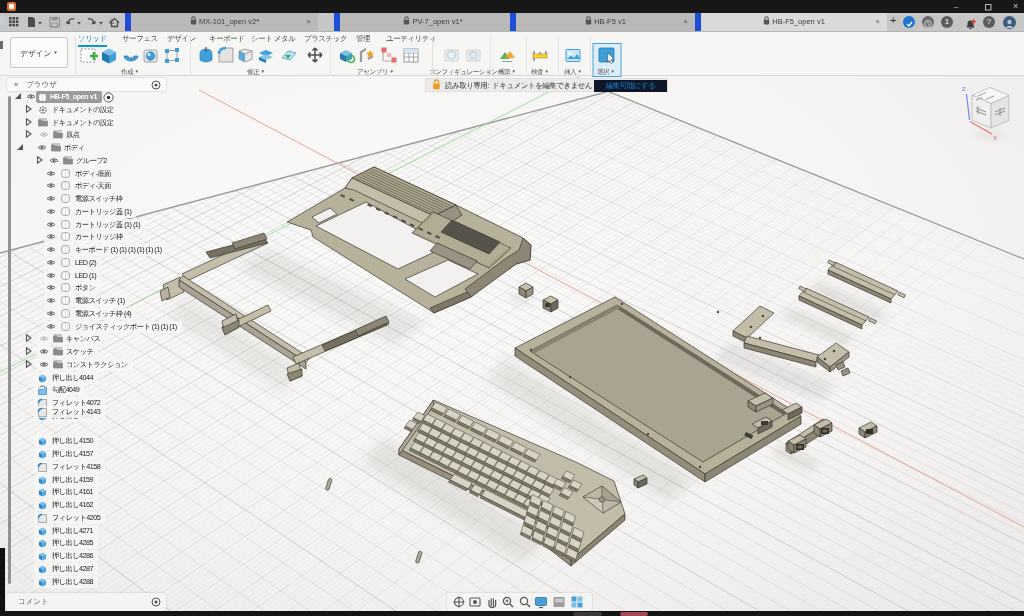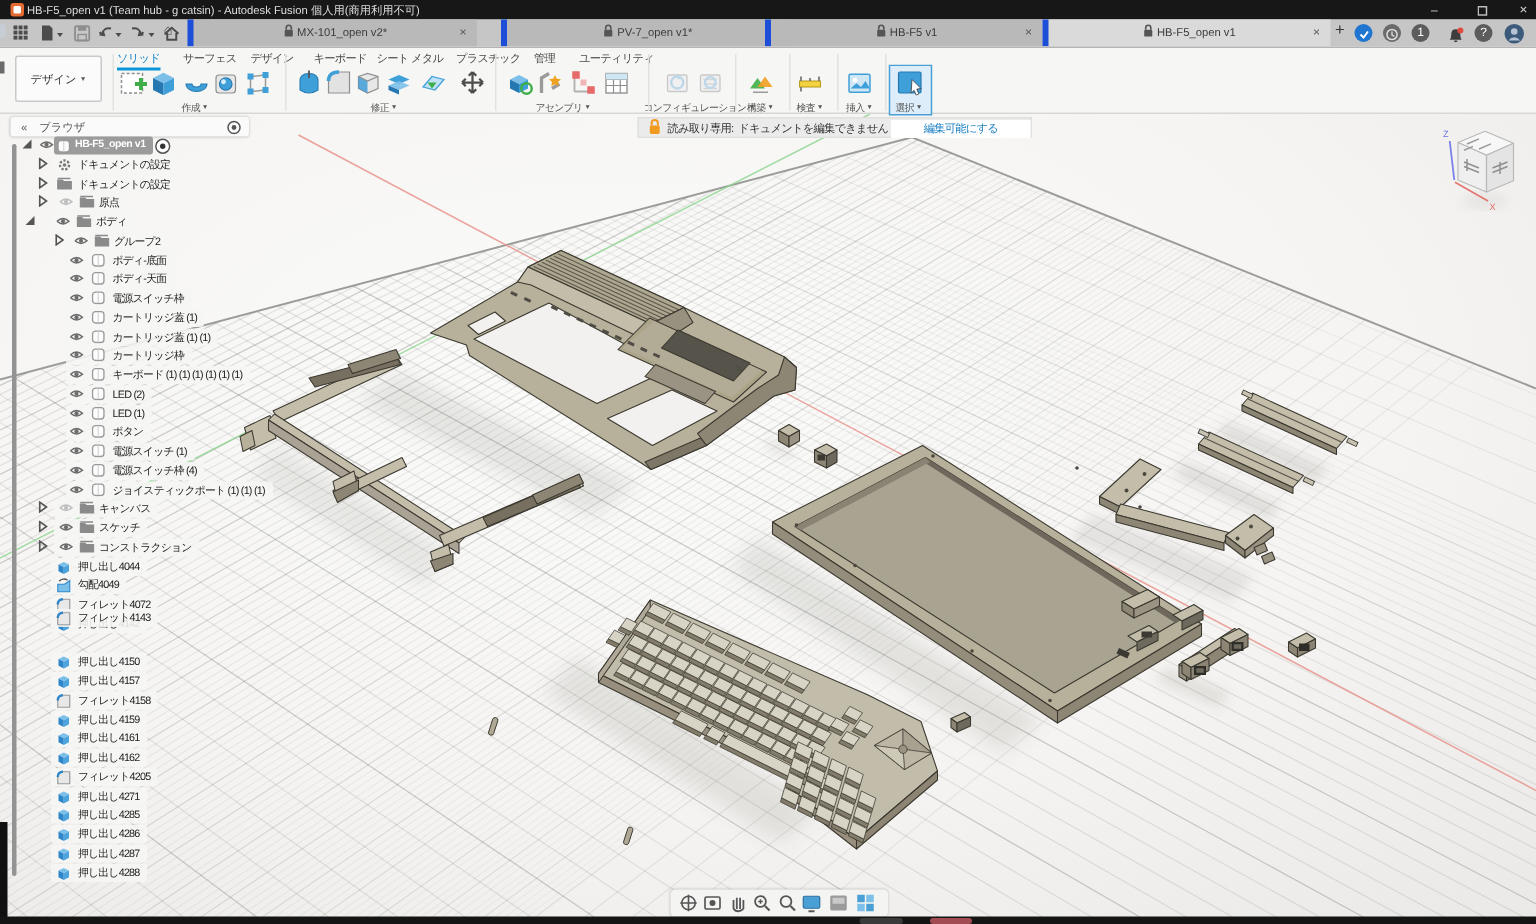--- a/index.html
+++ b/index.html
@@ -3,33 +3,33 @@
 *{margin:0;padding:0;box-sizing:border-box}
 html,body{width:1024px;height:616px;overflow:hidden;font-family:"Liberation Sans",sans-serif}
 #app{position:relative;width:1024px;height:616px;background:#efeeec}
 .abs{position:absolute}
 #title{left:0;top:0;width:1024px;height:13px;background:#171717;color:#dedede;font-size:7.5px;line-height:13px}
 #title .txt{position:absolute;left:18px;top:0}
 #appico{position:absolute;left:7px;top:2px;width:9px;height:9px;border-radius:2px;background:#e66b32}
 #appico:after{content:"";position:absolute;left:2px;top:2px;width:5px;height:5px;background:#fff;border-radius:1px}
 .winbtn{position:absolute;top:0;color:#cfcfcf;font-size:8px;line-height:13px}
 #tabbar{left:0;top:13px;width:1024px;height:18px;background:#c6c6c6}
-.tab{position:absolute;top:0;height:18px;background:#b9b9b9;border-left:4px solid #1d4ed8;color:#3b3b3b;font-size:7.5px;line-height:18px;text-align:center}
+.tab{position:absolute;top:0;height:18px;background:#b9b9b9;border-left:6px solid #1d4ed8;color:#3b3b3b;font-size:7.5px;line-height:18px;text-align:center}
 .tab.active{background:#dadada}
 .tab .x{position:absolute;right:7px;top:0;color:#555;font-size:8px}
 .cir{position:absolute;top:3px;width:12px;height:12px;border-radius:50%}
 #ribbon{left:0;top:31px;width:1024px;height:45px;background:#f6f6f5;border-bottom:1px solid #d7d7d5;border-top:1px solid #b4b4b4}
 #design{position:absolute;left:10px;top:5px;width:58px;height:31px;background:#fbfbfb;border:1px solid #c9c9c9;border-radius:2px;font-size:7.5px;color:#333;text-align:center;line-height:29px}
 .rtab{position:absolute;top:2px;font-size:7.5px;color:#4a4a4a;letter-spacing:-0.5px}
 .rtab.sel{color:#0a7fc2;border-bottom:2.5px solid #0a96d7;padding-bottom:1px}
 .glabel{position:absolute;top:36px;font-size:6.6px;color:#555;white-space:nowrap;letter-spacing:-0.5px}
 .gsep{position:absolute;top:4px;height:38px;width:1px;background:#e2e2e0}
 #canvas{left:0;top:76px;width:1024px;height:536px}
 #ropill{left:425px;top:78px;height:14px;background:#ebebeb;border:1px solid #e0e0e0;font-size:7.5px;color:#333;line-height:12px;white-space:nowrap;letter-spacing:-0.5px}
-#ropill .blue{background:#ffffff;color:#1a7fc0;display:inline-block;height:12px;padding:0 22px}
+#ropill .blue{background:#0f172a;color:#1a7fc0;display:inline-block;height:12px;padding:0 12px}
 #brhead{left:7px;top:78px;width:159px;height:13px;background:#fafafa;border-radius:2px;font-size:7.5px;color:#555;line-height:13px;box-shadow:0 0 2px rgba(0,0,0,0.25)}
 .trow{position:absolute;height:12px;font-size:7.2px;color:#222;white-space:nowrap;letter-spacing:-0.5px}
 .trow.lbl{background:rgba(246,246,245,0.88);border-radius:2px;padding-right:5px;line-height:12px}
 .tcell{position:absolute;top:1px}
 .ic{display:block}
 .rootbox{position:absolute;left:36px;top:0;width:66px;height:12px;background:#9b9b9b;border-radius:2px}
 .roottxt{position:absolute;left:14px;top:0;color:#fff;font-size:7px;font-weight:bold;line-height:12px;letter-spacing:-0.3px}
 #scroll{left:8px;top:96px;width:3px;height:488px;background:#939393;border-radius:2px}
 #navbar{left:447px;top:593px;width:145px;height:18px;background:#f4f4f3;border-radius:3px;box-shadow:0 0 2px rgba(0,0,0,0.2)}
 #combox{left:6px;top:593px;width:160px;height:18px;background:#f4f4f3;border-radius:3px;font-size:7.5px;color:#666;line-height:18px;box-shadow:0 0 2px rgba(0,0,0,0.2)}
@@ -515,21 +515,20 @@
 <g fill="none" stroke="#8f8f8f" stroke-width="1">
           <path d="M976,108 l10,4 M976,111 l10,4 M978,106 l0,8"></path>
         </g>
 <g fill="none" stroke="#8f8f8f" stroke-width="1">
           <path d="M995,112 l10,-4 M995,115 l10,-4 M1000,108 l0,8"></path>
         </g>
       </svg></div>
 
  <div id="title" class="abs">
       <div id="appico"></div>
-      <span class="txt">HB-F5_open v1 (Team hub - g catsin) - Autodesk Fusion 個人用(商用利用不可)</span>
   <span class="winbtn" style="left:954px">–</span>
       <svg style="position:absolute;left:985px;top:3.5px" width="7" height="7">
         <rect x="0.5" y="0.5" width="5.5" height="5.5" fill="none" stroke="#bdbdbd" stroke-width="1"></rect>
       </svg>
       <span class="winbtn" style="left:1013px;font-size:9px">×</span>
     </div>
 
  <div id="tabbar" class="abs">
   <svg style="position:absolute;left:0;top:2px" width="130" height="14" viewBox="0 0 130 14">
 <g fill="#4c4c4c">
@@ -1184,19 +1183,25 @@
           <rect x="0.5" y="1" width="11" height="10" rx="1" fill="#9a9a9a"></rect>
           <rect x="2" y="2.5" width="8" height="4" fill="#c9c9c9"></rect>
         </g>
         <g transform="translate(124,3)">
           <rect x="0.5" y="0.5" width="5" height="5" fill="#4a9fd4"></rect>
           <rect x="6.5" y="0.5" width="5" height="5" fill="#7cc0ea"></rect>
           <rect x="0.5" y="6.5" width="5" height="5" fill="#7cc0ea"></rect>
           <rect x="6.5" y="6.5" width="5" height="5" fill="#4a9fd4"></rect>
         </g>
       </svg></div>
+ <div id="combox" class="abs"><span style="margin-left:12px">コメント</span><span style="position:absolute;right:5px;top:4px">
+        <svg class="ic" width="10" height="10" viewBox="0 0 10 10">
+          <circle cx="5" cy="5" r="4" fill="none" stroke="#555" stroke-width="1"></circle>
+          <circle cx="5" cy="5" r="1.6" fill="#555"></circle>
+        </svg>
+      </span></div>
  <div id="lstrip" class="abs"></div>
  <div class="abs" style="left:0;top:16px;width:4px;height:9px;background:#c6cdd5;border-radius:0 3px 3px 0"></div>
  <div class="abs" style="left:0;top:41px;width:3px;height:8px;background:#6b6b6b"></div>
  <div id="blackstrip" class="abs">
       <div style="position:absolute;left:573px;top:1px;width:29px;height:4px;border-radius:2px;background:#3a3a3a"></div>
       <div style="position:absolute;left:620px;top:1px;width:28px;height:4px;border-radius:2px;background:#a34b52"></div>
     </div>
 </div>
 </body></html>

